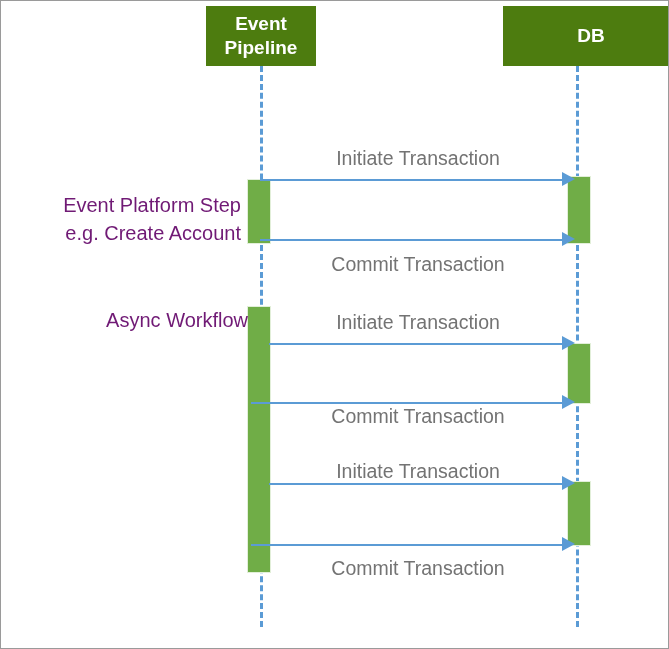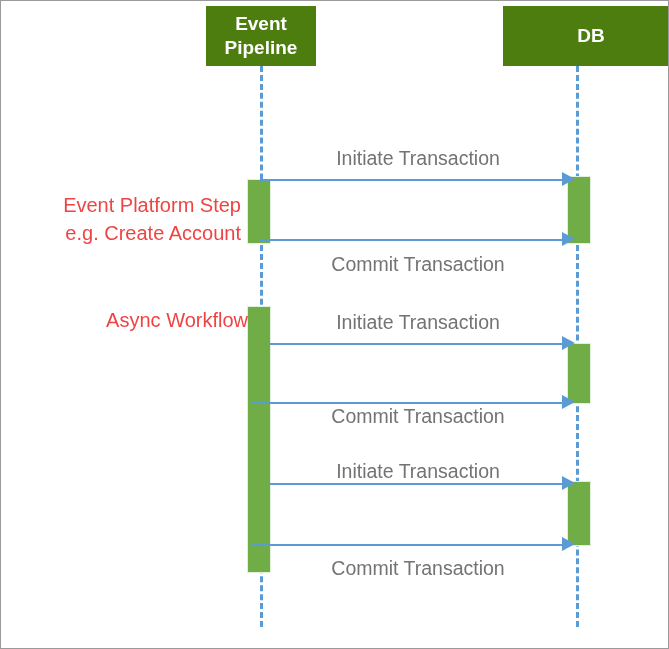--- a/index.html
+++ b/index.html
@@ -75,21 +75,21 @@
     color: #737373;
     font-size: 19.5px;
     line-height: 24px;
     white-space: nowrap;
     text-align: center;
   }
 
   
   .annotation {
     position: absolute;
-    color: #ef4444;
+    color: #701a75;
     font-size: 20px;
     line-height: 28px;
     text-align: right;
     white-space: nowrap;
   }
 </style>
 </head>
 <body>
 
 <div id="canvas">

